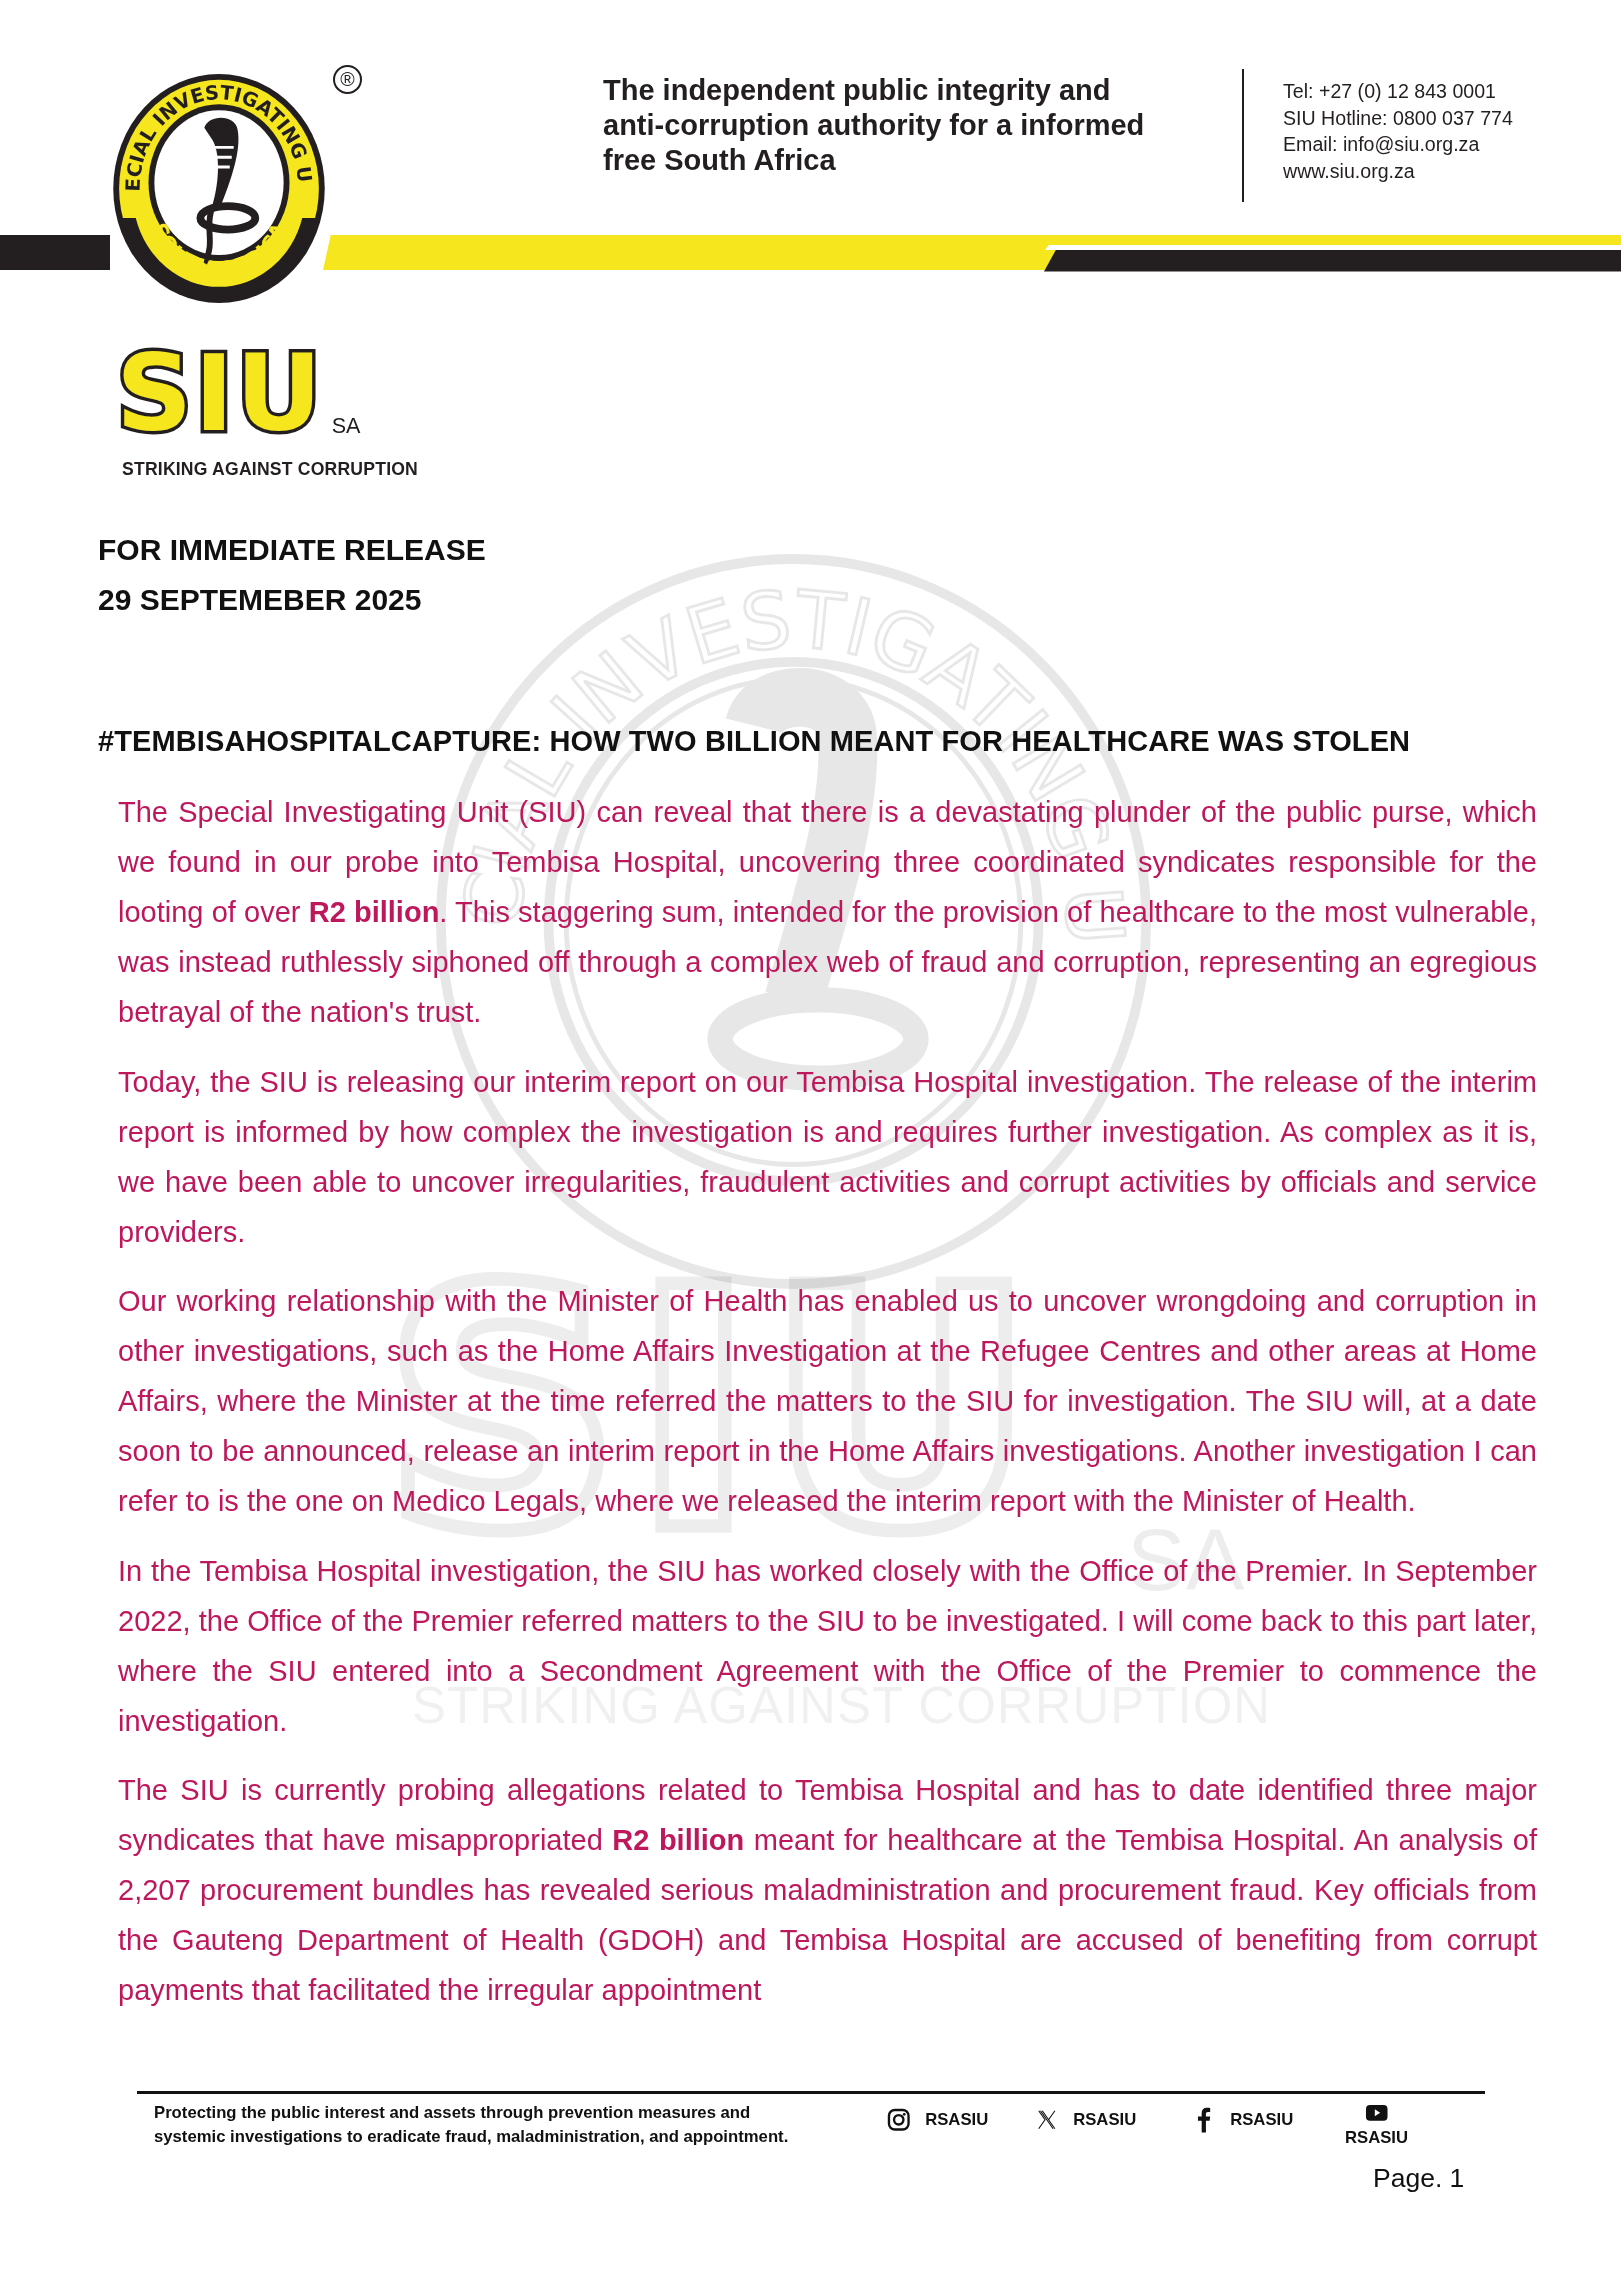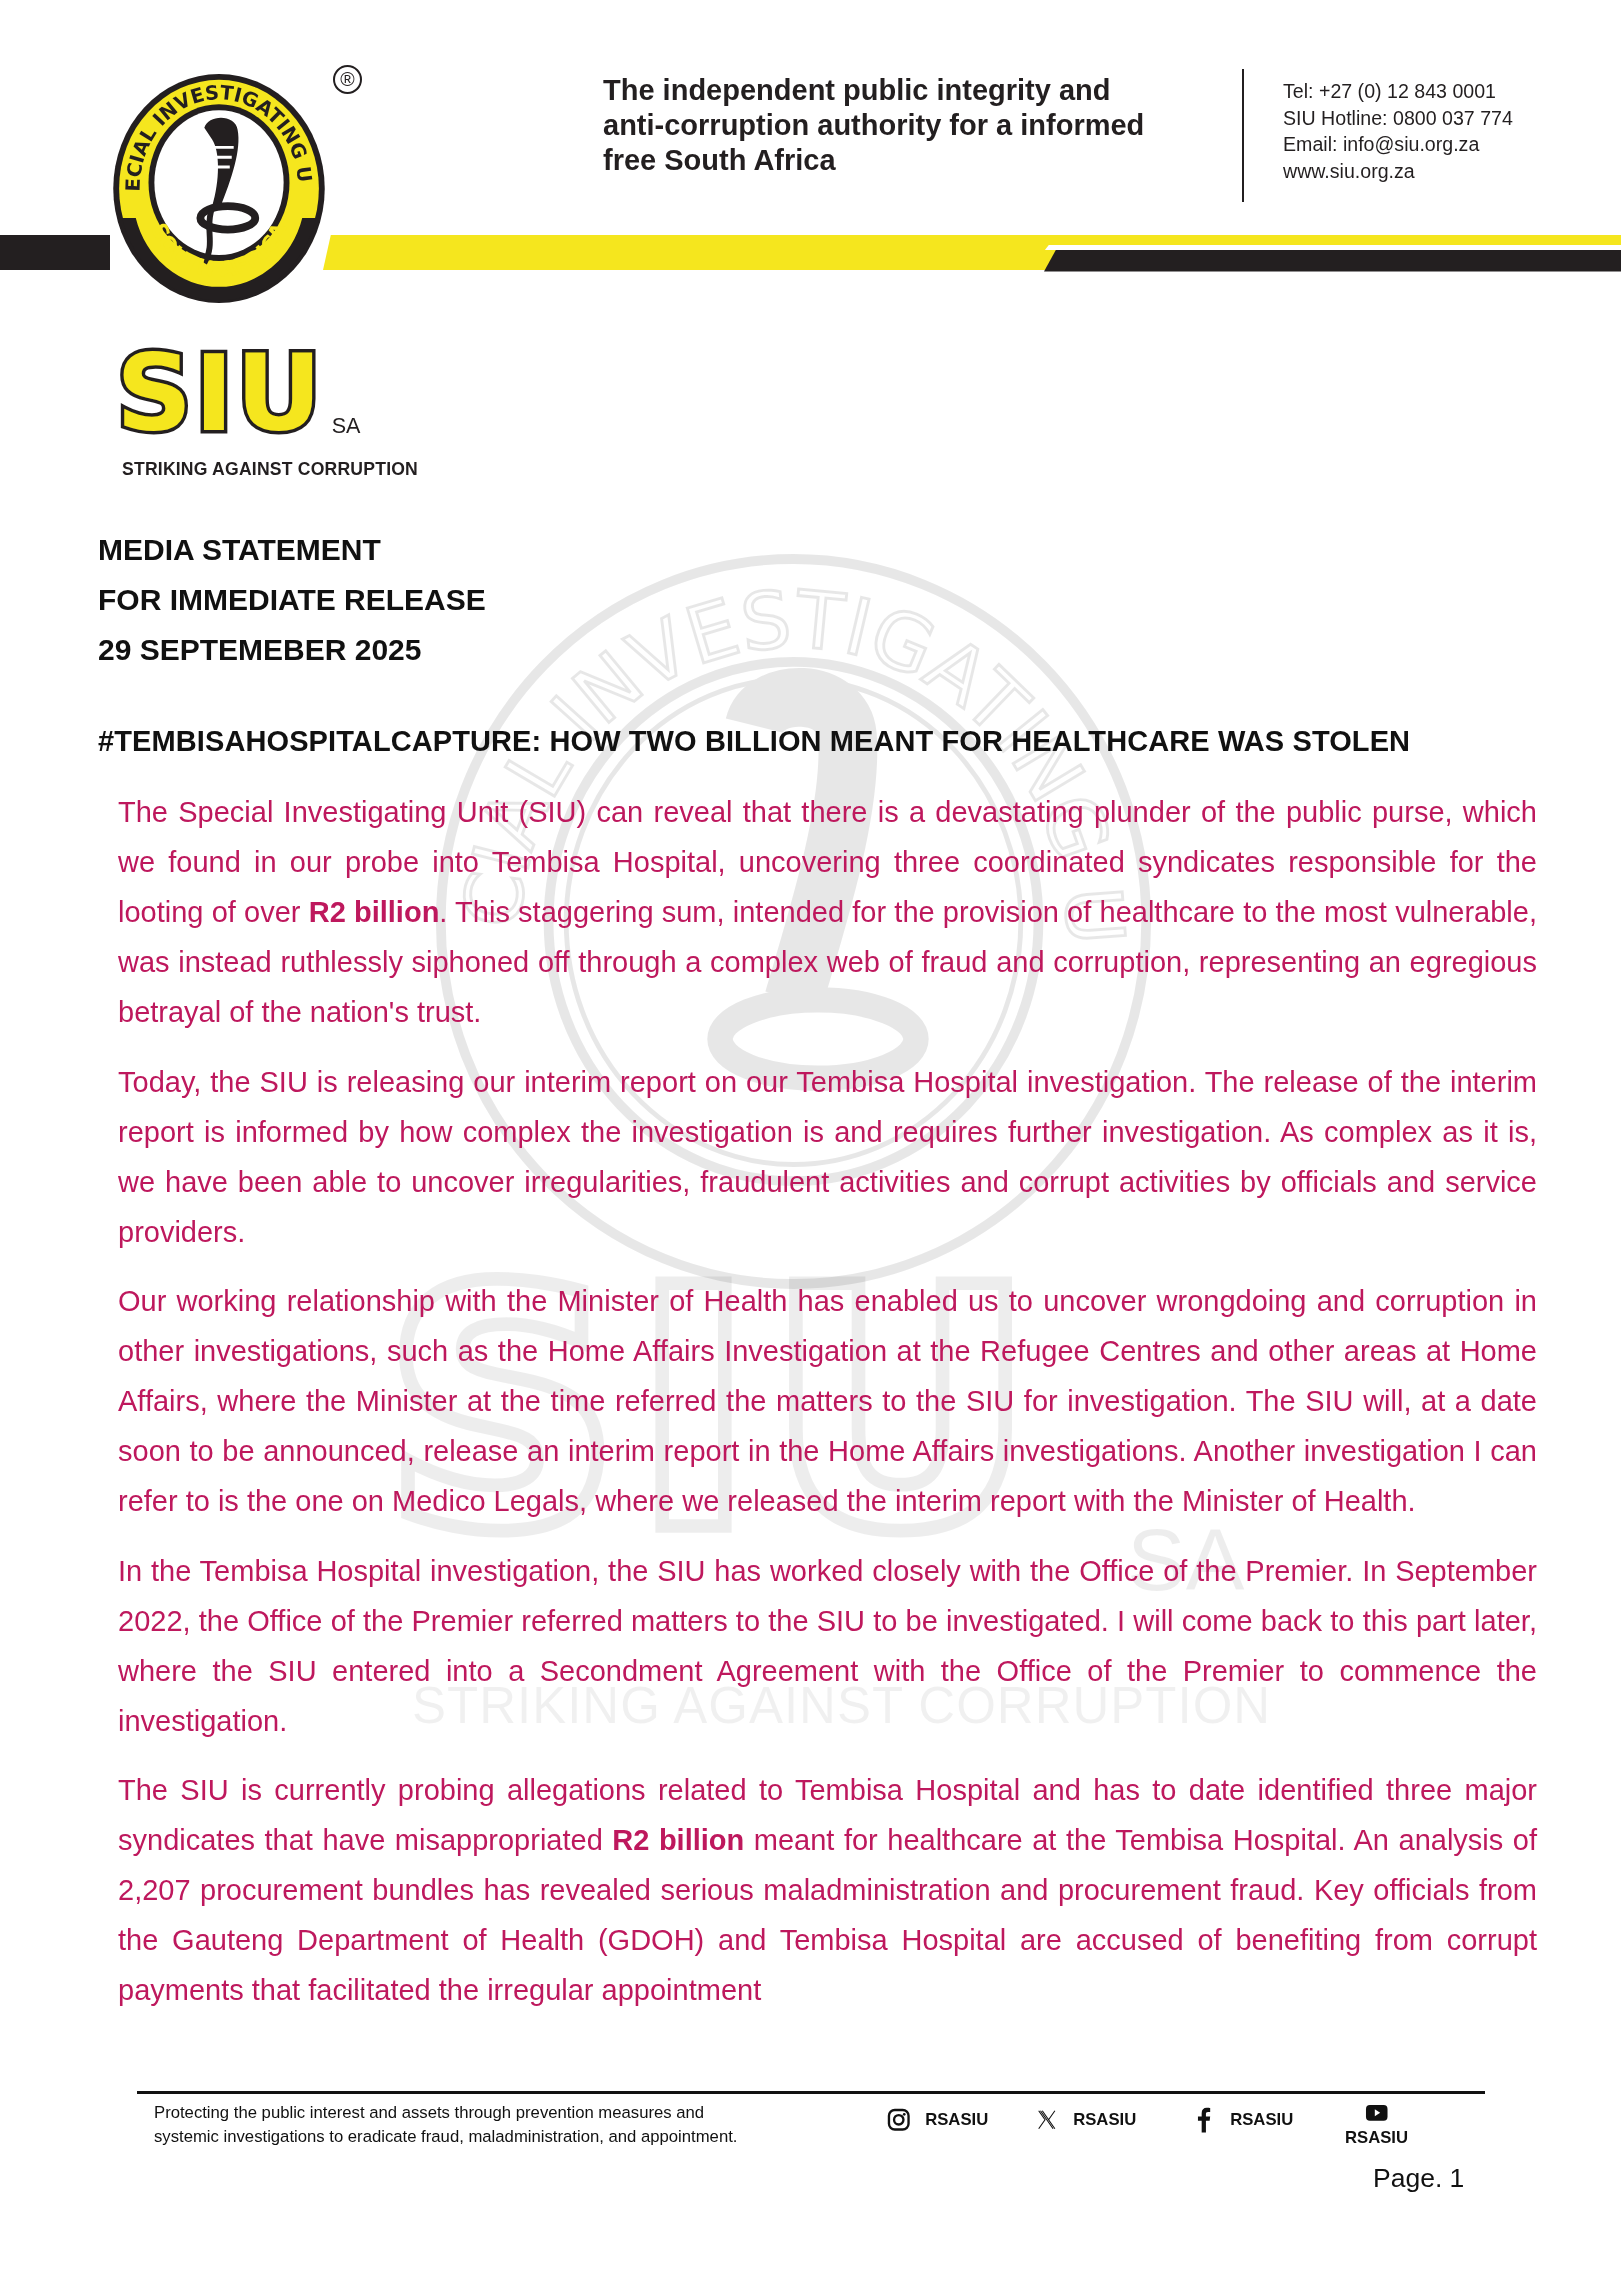--- a/index.html
+++ b/index.html
@@ -36,21 +36,21 @@
 
     
     .meta { position: absolute; left: 98px; top: 525px; font-size: 30px; font-weight: 700; line-height: 50px; color: #111; }
     .headline { position: absolute; left: 98px; top: 725px; width: 1421px; font-size: 29px; font-weight: 700; color: #111; white-space: nowrap; letter-spacing: 0.1px; }
     .body { position: absolute; left: 98px; top: 787px; width: 1419px; font-size: 29px; line-height: 50px; color: #be185d; text-align: justify; margin-left: 20px; }
     .body p { margin: 0 0 19.6px 0; }
     .body b { font-weight: 700; }
 
     
     .footer-rule { position: absolute; left: 137px; top: 2091px; width: 1348px; height: 2.9px; background: #111; }
-    .footer-text { position: absolute; left: 154px; top: 2101px; font-size: 16.7px; font-weight: 400; line-height: 23.5px; color: #111; }
+    .footer-text { position: absolute; left: 154px; top: 2101px; font-size: 16.7px; font-weight: 700; line-height: 23.5px; color: #111; }
     .social { position: absolute; top: 2107px; display: flex; align-items: center; gap: 13.7px; font-size: 16.7px; font-weight: 700; color: #111; }
     .social .ic { width: 25.5px; height: 25.5px; display: flex; align-items: center; justify-content: center; }
     .social-yt { position: absolute; left: 1345px; top: 2103px; display: flex; flex-direction: column; align-items: center; font-size: 16.7px; font-weight: 700; color: #111; }
     .page-num { position: absolute; left: 1373px; top: 2163px; font-size: 26.5px; color: #111; }
   </style>
 </head>
 <body>
 
 <div class="bar bar-left-black"></div>
 <div class="bar bar-yellow"></div>
@@ -111,21 +111,20 @@
   <ellipse cx="395" cy="500" rx="100" ry="40" fill="none" stroke="#000" stroke-width="26"></ellipse>
   <text font-family="DejaVu Sans, sans-serif" font-size="80" fill="none" stroke="#000" stroke-width="3">
     <textPath href="#wmTop" startOffset="50%" text-anchor="middle">SPECIAL INVESTIGATING UNIT</textPath>
   </text>
 </svg>
 <div class="wm-siu">SIU</div>
 <div class="wm-sa">SA</div>
 <div class="wm-tag">STRIKING AGAINST CORRUPTION</div>
 
 <div class="meta">
-  <div>MEDIA STATEMENT</div>
   <div>FOR IMMEDIATE RELEASE</div>
   <div>29 SEPTEMEBER 2025</div>
 </div>
 
 <div class="headline">#TEMBISAHOSPITALCAPTURE: HOW TWO BILLION MEANT FOR HEALTHCARE WAS STOLEN</div>
 
 <div class="body">
   <p><span>The Special Investigating Unit (SIU) can reveal that there is a devastating plunder of the public purse, which we found in our probe into Tembisa Hospital, uncovering three coordinated syndicates responsible for the looting of over </span><b>R2 billion</b><span>. This staggering sum, intended for the provision of healthcare to the most vulnerable, was instead ruthlessly siphoned off through a complex web of fraud and corruption, representing an egregious betrayal of the nation's trust.</span></p>
   <p>Today, the SIU is releasing our interim report on our Tembisa Hospital investigation. The release of the interim report is informed by how complex the investigation is and requires further investigation. As complex as it is, we have been able to uncover irregularities, fraudulent activities and corrupt activities by officials and service providers.</p>
   <p>Our working relationship with the Minister of Health has enabled us to uncover wrongdoing and corruption in other investigations, such as the Home Affairs Investigation at the Refugee Centres and other areas at Home Affairs, where the Minister at the time referred the matters to the SIU for investigation. The SIU will, at a date soon to be announced, release an interim report in the Home Affairs investigations. Another investigation I can refer to is the one on Medico Legals, where we released the interim report with the Minister of Health.</p>

